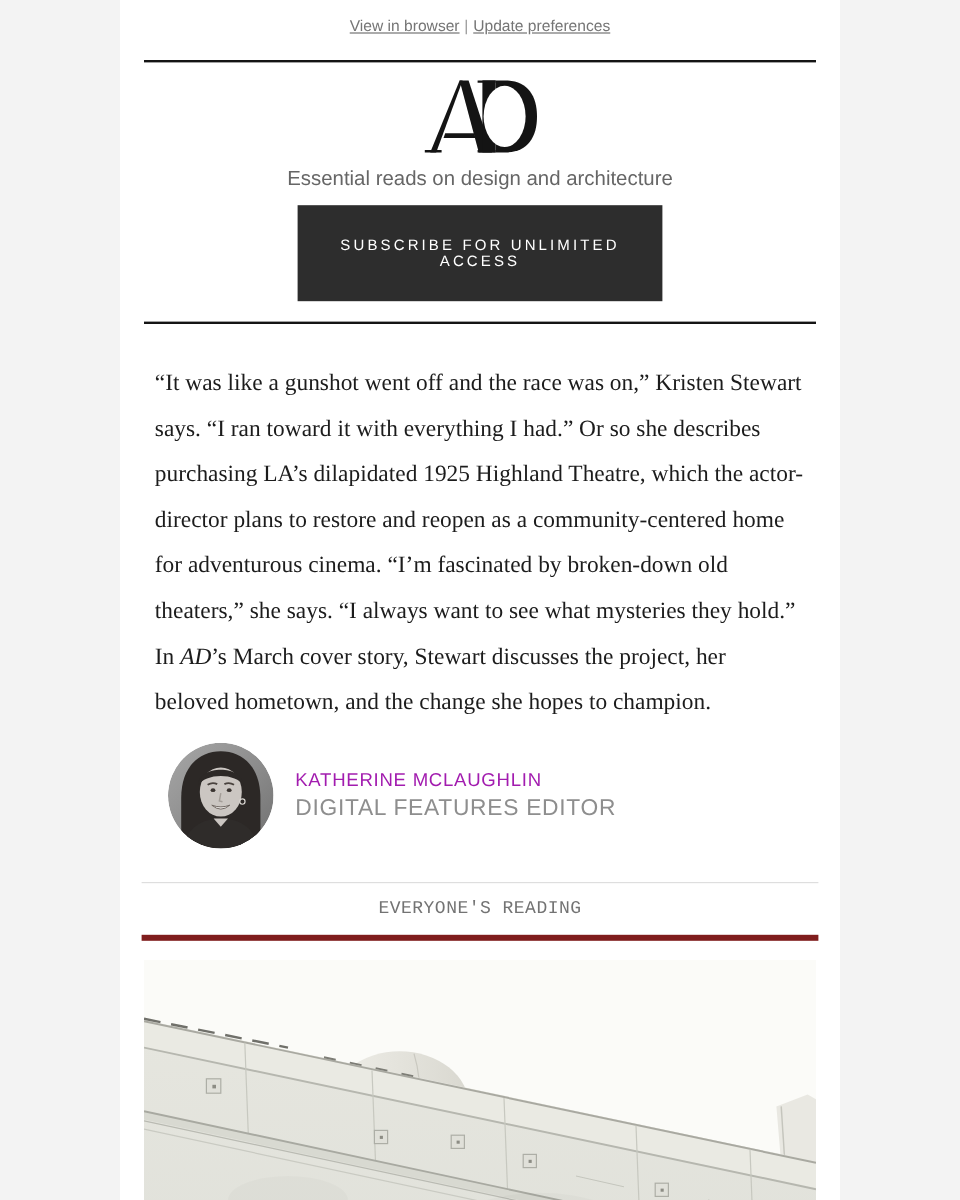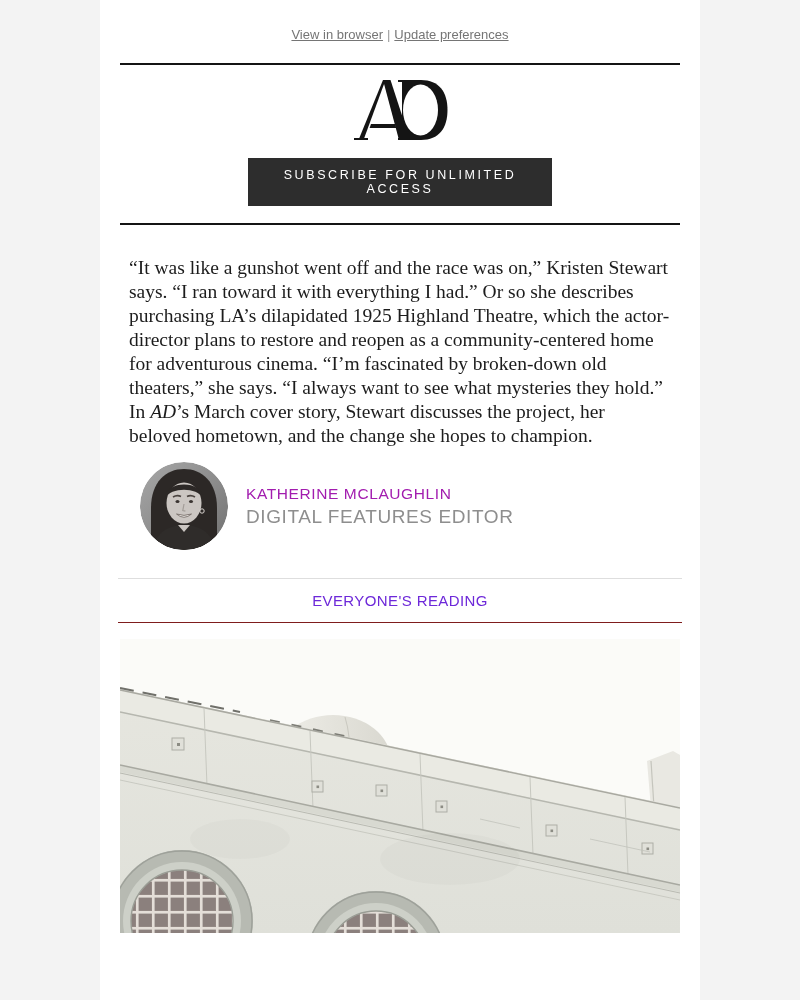--- a/index.html
+++ b/index.html
@@ -1,48 +1,48 @@
 <!DOCTYPE html>
 <html><head>
 <meta charset="utf-8">
 <style>
   * { margin:0; padding:0; box-sizing:border-box; }
   html,body { width:800px; height:1000px; overflow:hidden; }
   body { background:#f3f3f3; font-family:"Liberation Sans", sans-serif; }
   .email { width:600px; height:1000px; margin:0 auto; background:#ffffff; }
 
-  .prefs { padding-top:27px; text-align:center; font-size:13px; color:#757575; }
+  .prefs { padding-top:14px; text-align:center; font-size:13px; color:#757575; }
   .prefs a { color:#757575; text-decoration:underline; cursor:pointer; }
   .prefs .sep { color:#9a9a9a; padding:0 4px; text-decoration:none; }
 
   .rule-black { margin:21px 20px 0 20px; border-top:2px solid #141414; }
   .rule-black.second { margin-top:17px; }
 
   .masthead { text-align:center; }
   .logo-wrap { margin-top:13px; display:inline-block; cursor:pointer; }
   .sr-only { position:absolute; width:1px; height:1px; overflow:hidden; clip:rect(0 0 0 0); }
 
   .tagline { margin-top:5px; font-size:17px; color:#666666; }
 
-  .subscribe-btn { display:block; margin:12px auto 0 auto; width:304px; padding:10px 0;
+  .subscribe-btn { display:block; margin:12px auto 0 auto; width:304px; padding:26px 0;
     background:#2d2d2d; color:#ffffff; border:none; font-family:"Liberation Sans",sans-serif;
     font-size:12.5px; letter-spacing:2.6px; text-align:center; cursor:pointer; }
 
   .intro { margin:31px 29px 0 29px; font-family:"Liberation Serif", serif;
-    font-size:19.5px; line-height:24px; color:#1c1c1c; }
+    font-size:19.5px; line-height:38px; color:#1c1c1c; }
   .intro .it { font-style:italic; }
 
   .byline { margin:14px 0 0 40px; display:flex; align-items:center; }
   .avatar { width:88px; height:88px; border-radius:50%; overflow:hidden; flex:0 0 88px; }
   .byline-text { margin-left:18px; }
   .byline-name { font-size:15.5px; letter-spacing:0.6px; color:#a21caf; }
   .byline-title { margin-top:3px; font-size:19px; letter-spacing:0.6px; color:#8e8e8e; }
 
-  .section-head { margin:28px 18px 0 18px; border-top:1px solid #dedede; border-bottom:1px solid #7f1d1d;
-    padding:13px 0; text-align:center; font-size:15px; letter-spacing:0.4px; color:#6d28d9; }
+  .section-head { margin:28px 18px 0 18px; border-top:1px solid #dedede; border-bottom:5px solid #7f1d1d;
+    padding:13px 0; text-align:center; font-size:15px; letter-spacing:0.4px; color:#737373;font-family:Liberation Mono, monospace; }
 
   .hero { display:block; margin:16px auto 0 auto; width:560px; height:294px; cursor:pointer; }
 </style>
 </head>
 <body>
 
 <div class="email">
 
   <div class="prefs">
     <a>View in browser</a><span class="sep">|</span><a>Update preferences</a>
@@ -62,20 +62,21 @@
           <polygon points="4,60 18,60 18,62 4,62"></polygon>
 
           <rect x="52" y="2" width="11" height="60"></rect>
           <path d="M63,2 L71,2 C89,2 97.5,14 97.5,32 C97.5,50 89,62 71,62 L63,62 Z"></path>
           <polygon points="48,2 63,2 63,4 48,4"></polygon>
           <polygon points="48,60 63,60 63,62 48,62"></polygon>
         </g>
         <ellipse cx="70.5" cy="32" rx="17.5" ry="25.5" fill="#ffffff"></ellipse>
       </svg>
     </span>
+    <div class="tagline">Essential reads on design and architecture</div>
     <button class="subscribe-btn">SUBSCRIBE FOR UNLIMITED ACCESS</button>
   </div>
 
   <div class="rule-black second"></div>
 
   <p class="intro"><span>“It was like a gunshot went off and the race was on,” Kristen Stewart says. “I ran toward it with everything I had.” Or so she describes purchasing LA’s dilapidated 1925 Highland Theatre, which the actor-director plans to restore and reopen as a community-centered home for adventurous cinema. “I’m fascinated by broken-down old theaters,” she says. “I always want to see what mysteries they hold.” In </span><span class="it">AD</span><span>’s March cover story, Stewart discusses the project, her beloved hometown, and the change she hopes to champion.</span></p>
 
   <div class="byline">
     <div class="avatar">
       <svg width="88" height="88" viewBox="0 0 88 88">

